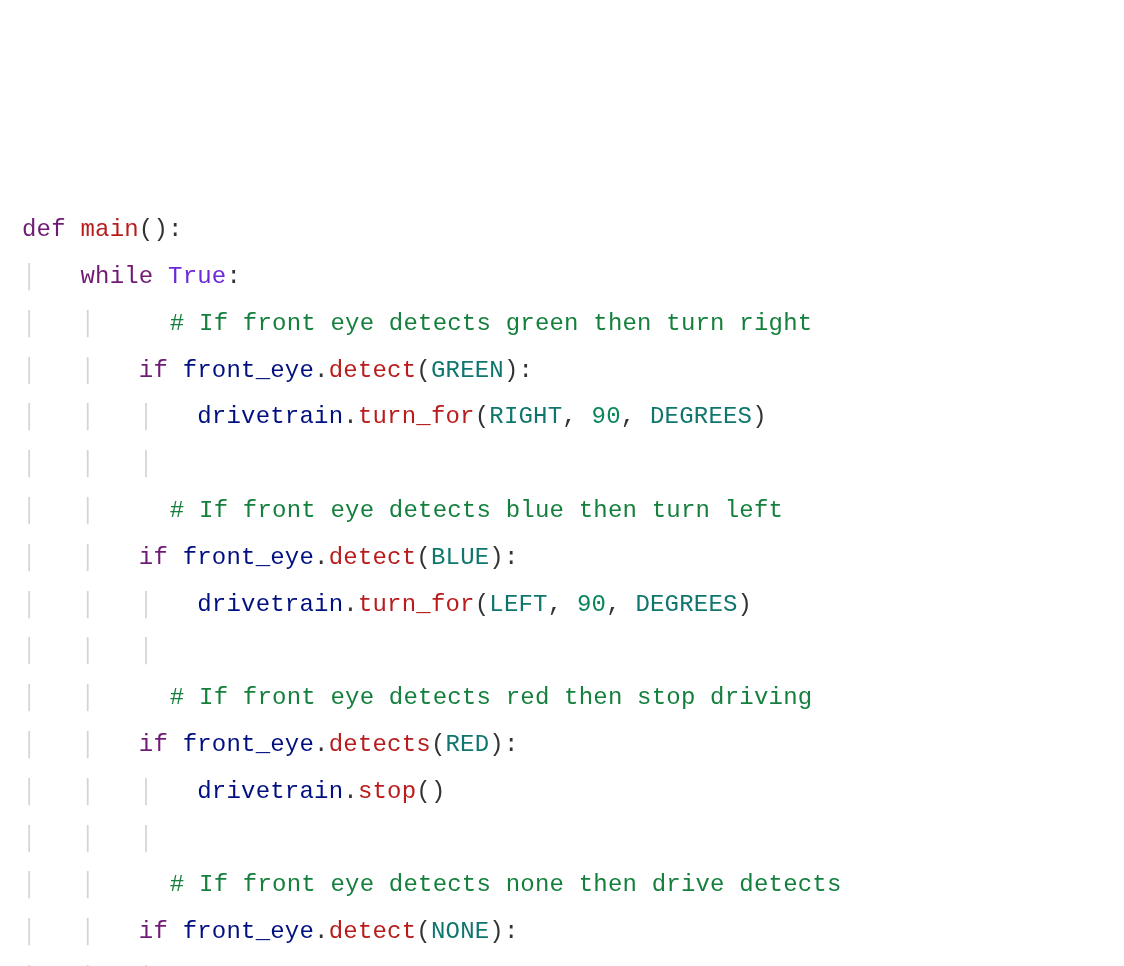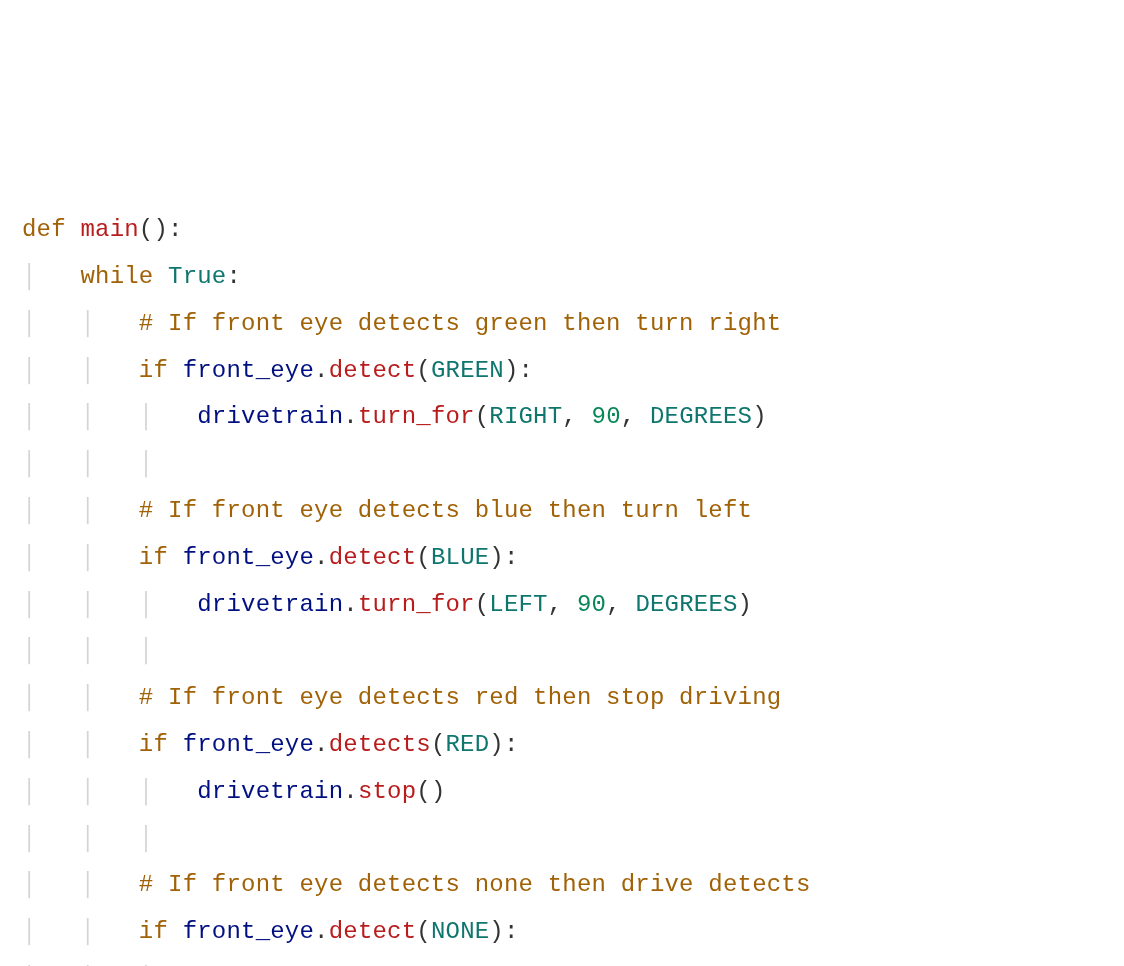--- a/index.html
+++ b/index.html
@@ -9,25 +9,25 @@
     font-family: "Consolas", "Menlo", "Monaco", "Courier New", monospace;
     font-size: 24px;
     line-height: 1.95;
     color: #333333;
     white-space: pre;
     letter-spacing: 0.2px;
   }
   .code-block {
     position: relative;
   }
-  .kw { color: #a16207; }
+  .kw { color: #701a75; }
   .func { color: #b91c1c; }
-  .const { color: #0f766e; margin-top: 43px; }
+  .const { color: #6d28d9; margin-top: 43px; }
   .id { color: #001080; text-align: right; }
-  .comment { color: #a16207; }
+  .comment { color: #15803d; margin-left: 31px; }
   .num { color: #098658; }
   .enum { color: #0f766e; }
   .pun { color: #333333; }
   .guide { color: #d4d4d4; }
 </style>
 </head>
 <body>
 
 
 

